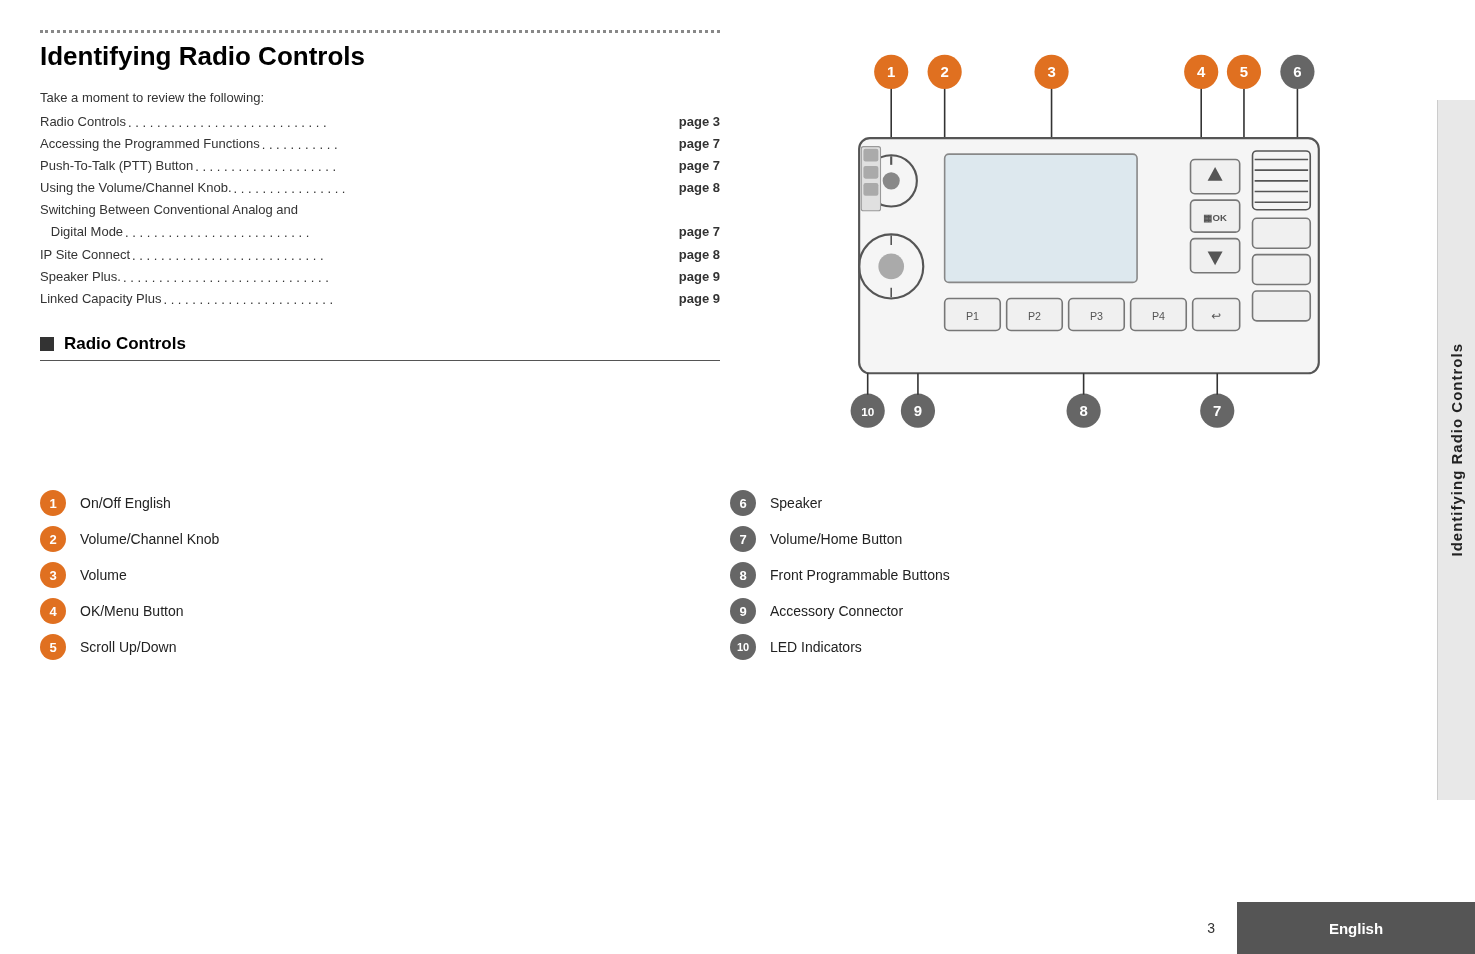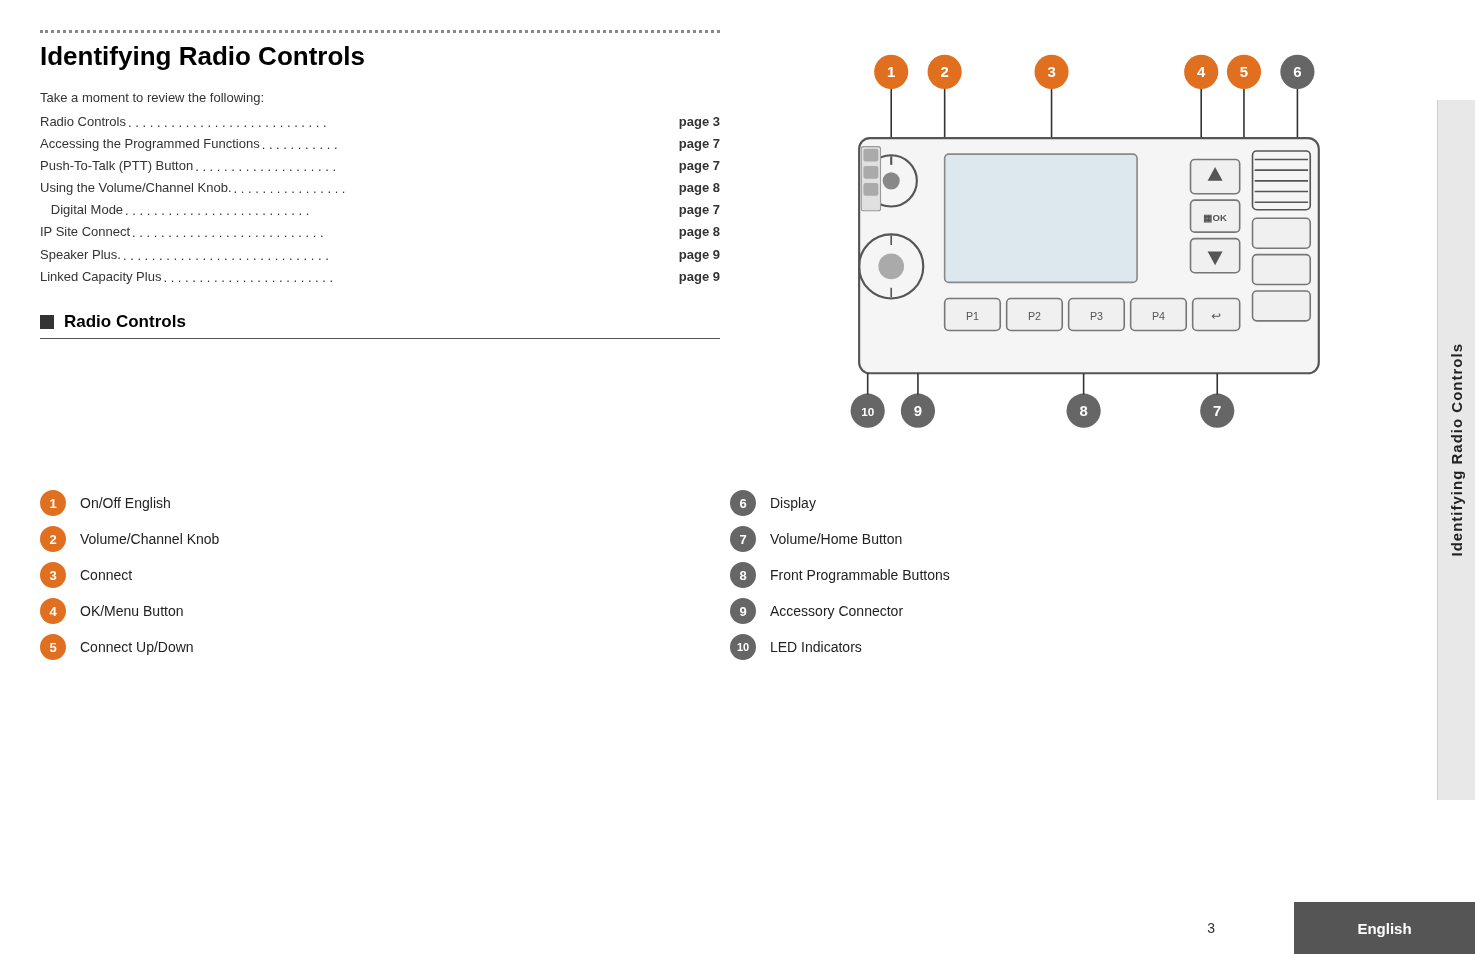--- a/index.html
+++ b/index.html
@@ -33,21 +33,21 @@
       font-weight: bold;
       color: #222;
       letter-spacing: 1px;
     }
 
     
     .bottom-bar {
       position: absolute;
       bottom: 0;
       right: 0;
-      width: 181px;
+      width: 238px;
       height: 52px;
       background: #555;
       display: flex;
       align-items: center;
       justify-content: center;
     }
     .bottom-bar-text {
       color: #fff;
       font-size: 15px;
       font-weight: bold;
@@ -209,20 +209,25 @@
       <span class="toc-label">Push-To-Talk (PTT) Button</span>
       <span class="toc-dots">. . . . . . . . . . . . . . . . . . . .</span>
       <span class="toc-page">page 7</span>
     </div>
     <div class="toc-item">
       <span class="toc-label">Using the Volume/Channel Knob.</span>
       <span class="toc-dots">. . . . . . . . . . . . . . . .</span>
       <span class="toc-page">page 8</span>
     </div>
     <div class="toc-item">
+      <span class="toc-label">Switching Between Conventional Analog and</span>
+      <span class="toc-dots"></span>
+      <span class="toc-page"></span>
+    </div>
+    <div class="toc-item">
       <span class="toc-label">&nbsp;&nbsp;&nbsp;Digital Mode</span>
       <span class="toc-dots">. . . . . . . . . . . . . . . . . . . . . . . . . .</span>
       <span class="toc-page">page 7</span>
     </div>
     <div class="toc-item">
       <span class="toc-label">IP Site Connect</span>
       <span class="toc-dots">. . . . . . . . . . . . . . . . . . . . . . . . . . .</span>
       <span class="toc-page">page 8</span>
     </div>
     <div class="toc-item">
@@ -249,36 +254,36 @@
     <div class="control-item">
       <div class="control-badge badge-orange">1</div>
       <span>On/Off English</span>
     </div>
     <div class="control-item">
       <div class="control-badge badge-orange">2</div>
       <span>Volume/Channel Knob</span>
     </div>
     <div class="control-item">
       <div class="control-badge badge-orange">3</div>
-      <span>Connect</span>
+      <span>Volume</span>
     </div>
     <div class="control-item">
       <div class="control-badge badge-orange">4</div>
       <span>OK/Menu Button</span>
     </div>
     <div class="control-item">
       <div class="control-badge badge-orange">5</div>
-      <span>Connect Up/Down</span>
+      <span>Scroll Up/Down</span>
     </div>
   </div>
 
   <div class="controls-col">
     <div class="control-item">
       <div class="control-badge badge-gray">6</div>
-      <span>Display</span>
+      <span>Speaker</span>
     </div>
     <div class="control-item">
       <div class="control-badge badge-gray">7</div>
       <span>Volume/Home Button</span>
     </div>
     <div class="control-item">
       <div class="control-badge badge-gray">8</div>
       <span>Front Programmable Buttons</span>
     </div>
     <div class="control-item">

